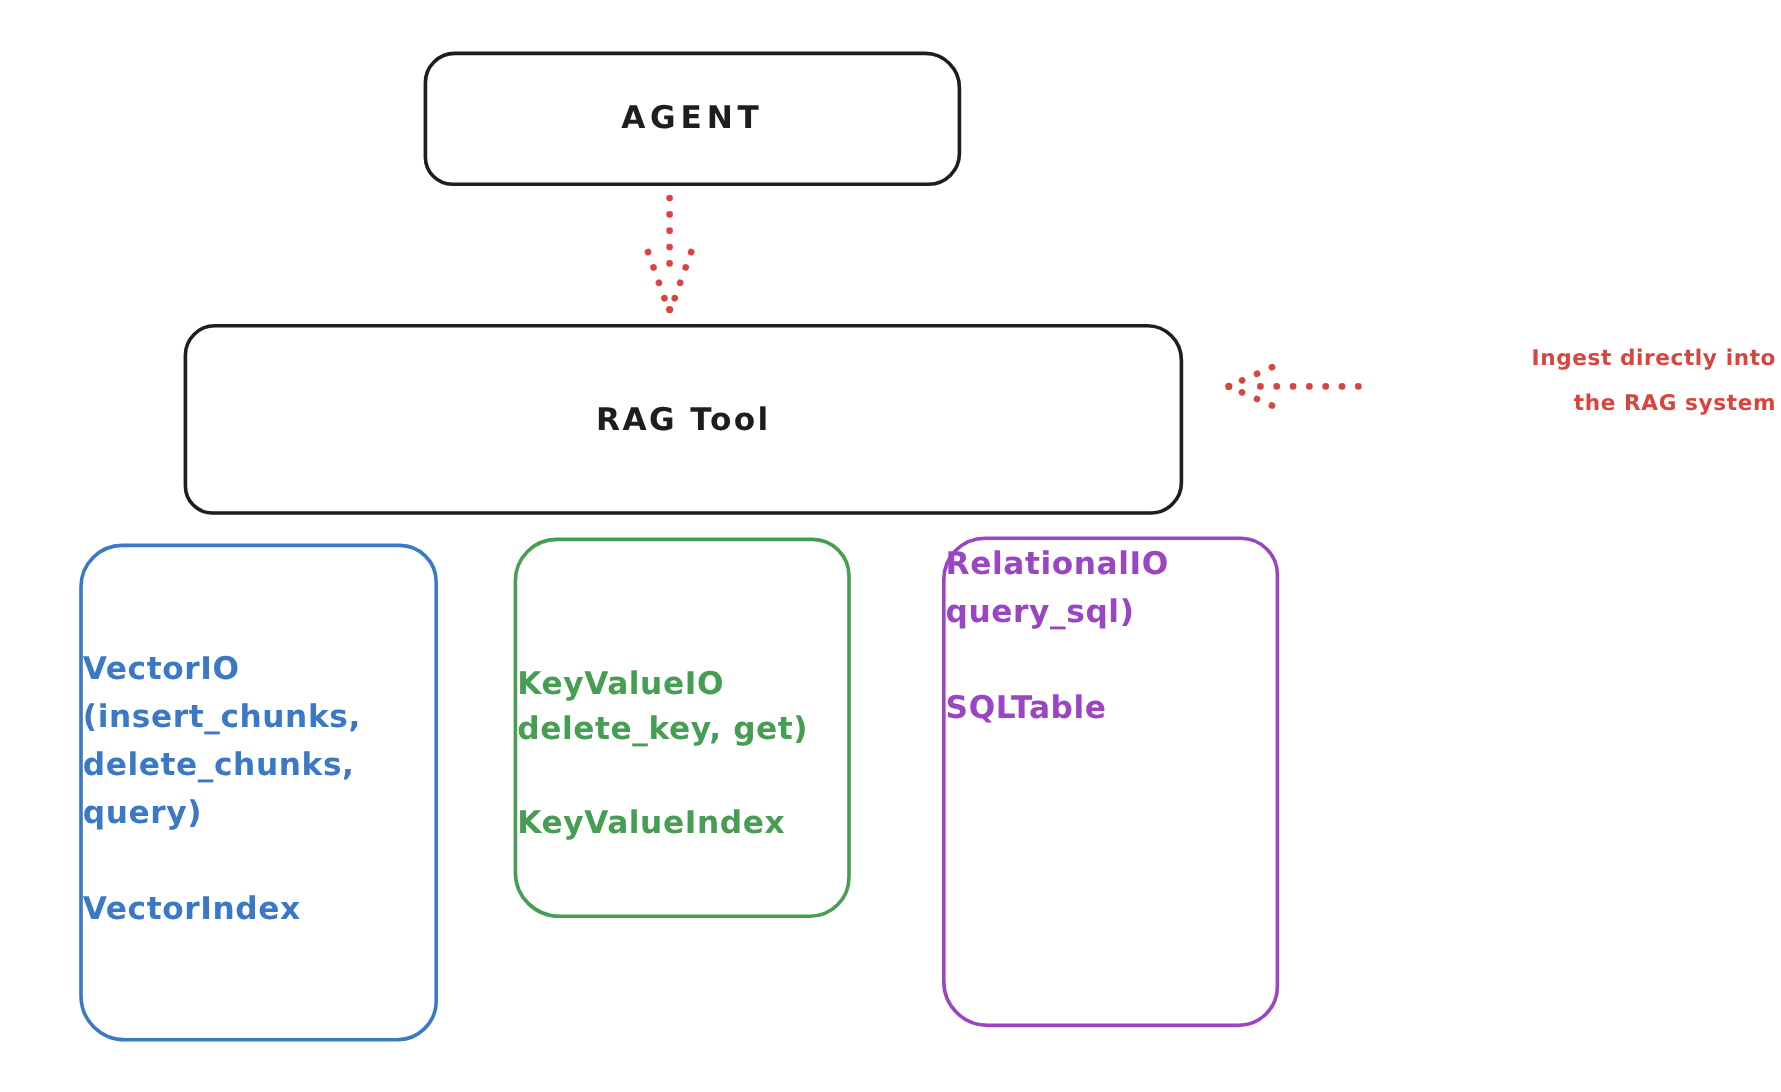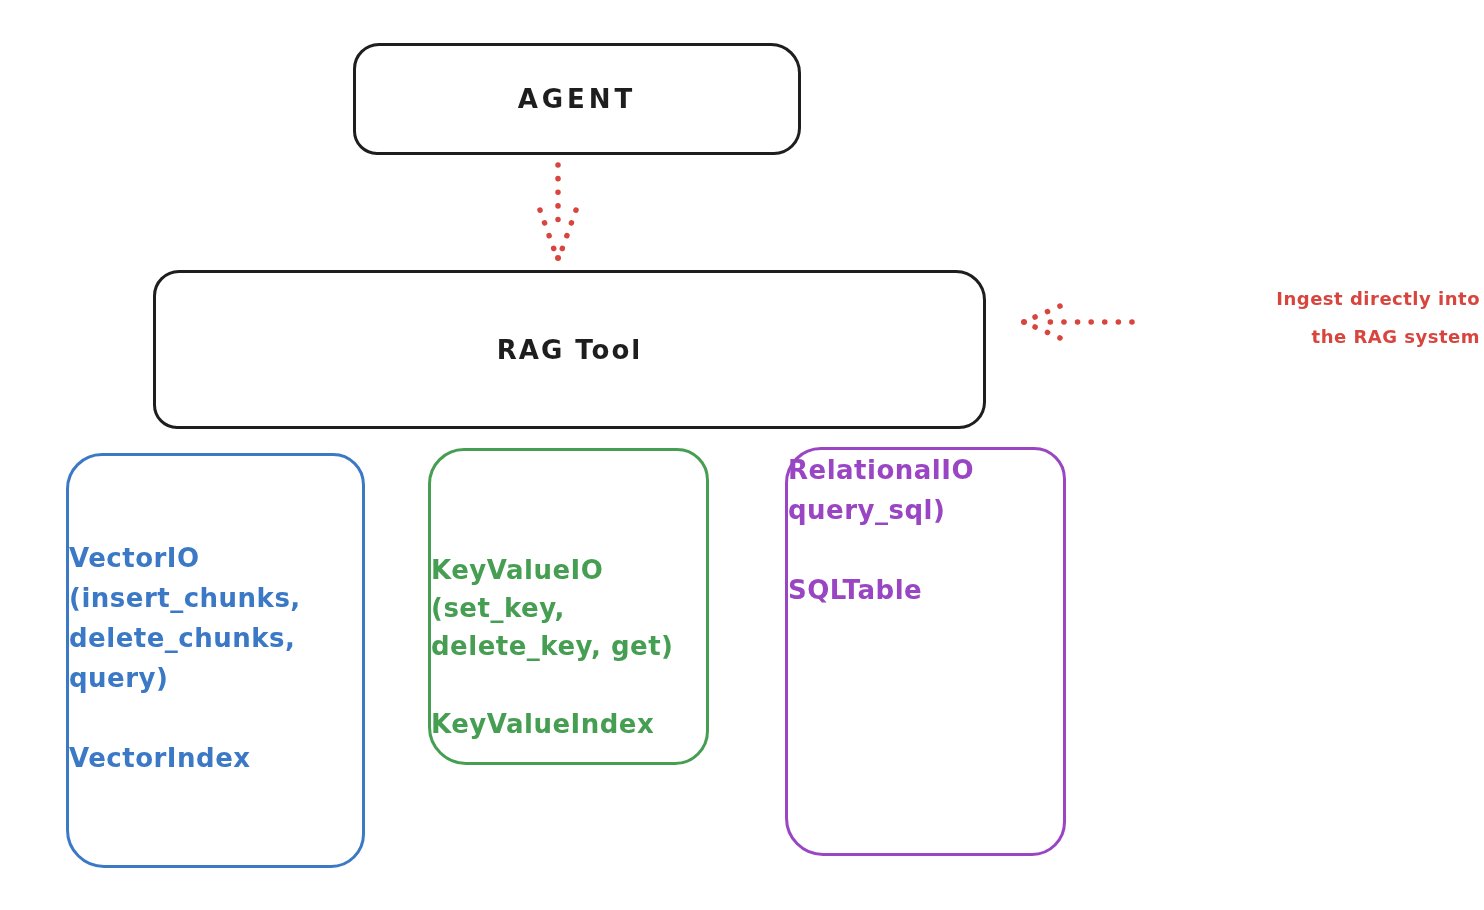--- a/index.html
+++ b/index.html
@@ -114,21 +114,20 @@
       <div>delete_chunks,</div>
       <div>query)</div>
       <div class="line-spacer"></div>
       <div>VectorIndex</div>
     </div>
   </div>
 
   <div class="box backend-box backend-green">
     <div class="backend-text">
       <div>KeyValueIO</div>
-      <div>(set_key,</div>
       <div>delete_key, get)</div>
       <div class="line-spacer"></div>
       <div>KeyValueIndex</div>
     </div>
   </div>
 
   <div class="box backend-box backend-purple">
     <div class="backend-text">
       <div>RelationalIO</div>
       <div>query_sql)</div>

